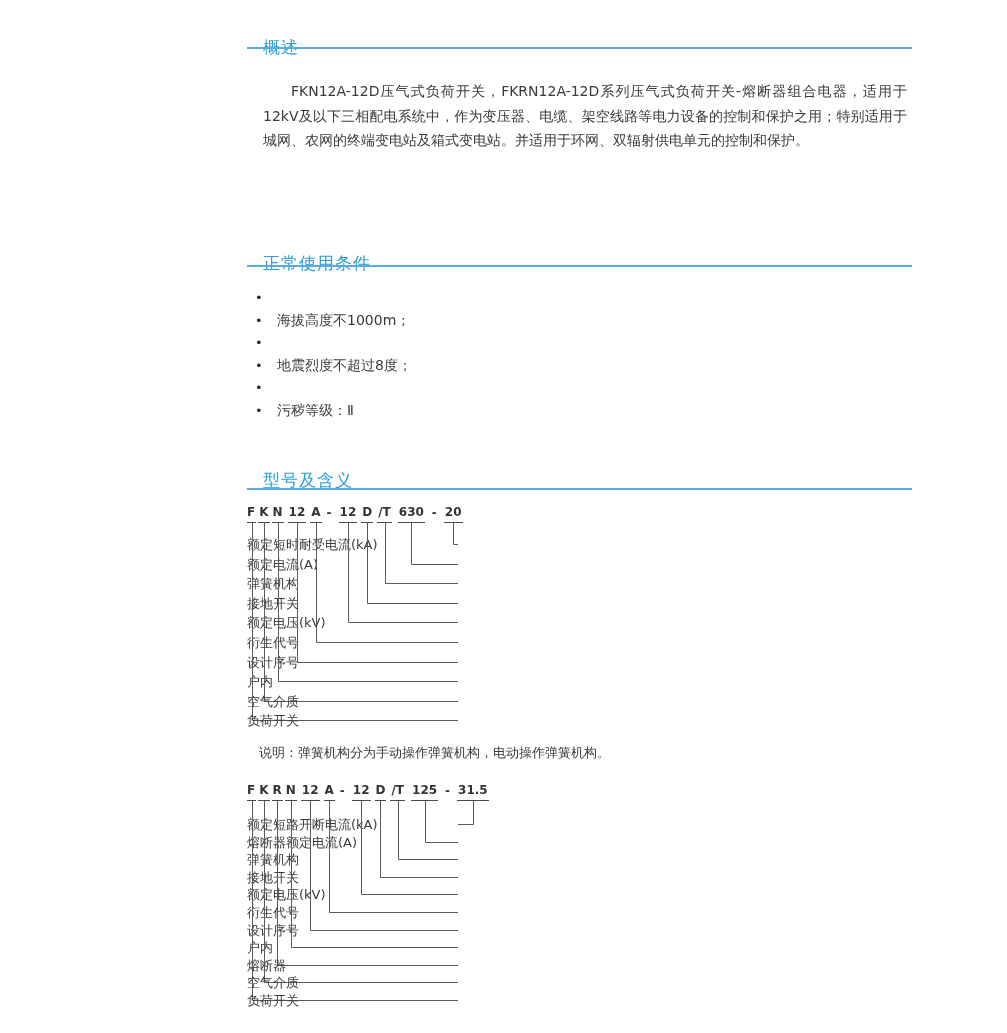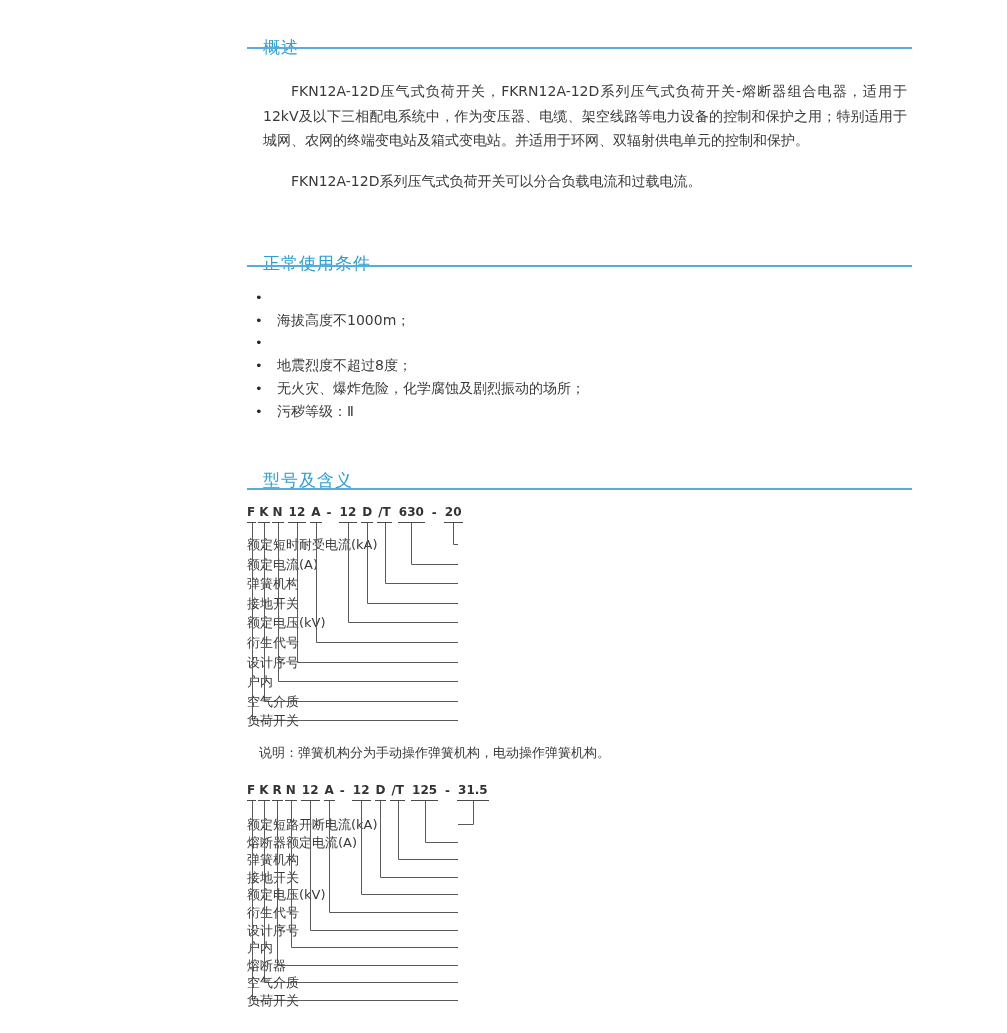--- a/index.html
+++ b/index.html
@@ -57,21 +57,20 @@
 </head>
 <body>
 
 <div class="page">
 
   <h2 class="sec-title" style="top:20px;">概述</h2>
   <div class="sec-rule" style="top:47px;"></div>
 
   <div class="overview-text">
     <p>FKN12A-12D压气式负荷开关，FKRN12A-12D系列压气式负荷开关-熔断器组合电器，适用于12kV及以下三相配电系统中，作为变压器、电缆、架空线路等电力设备的控制和保护之用；特别适用于城网、农网的终端变电站及箱式变电站。并适用于环网、双辐射供电单元的控制和保护。</p>
-    <p>FKN12A-12D系列压气式负荷开关可以分合负载电流和过载电流。</p>
   </div>
 
   <h2 class="sec-title" style="top:236px;">正常使用条件</h2>
   <div class="sec-rule" style="top:265px;"></div>
 
   <ul class="cond-list">
     <li>
       <span class="bullet">•</span>
     </li>
     <li>
@@ -80,21 +79,20 @@
     </li>
     <li>
       <span class="bullet">•</span>
     </li>
     <li>
       <span class="bullet">•</span>
       <span>地震烈度不超过8度；</span>
     </li>
     <li>
       <span class="bullet">•</span>
-      <span>无火灾、爆炸危险，化学腐蚀及剧烈振动的场所；</span>
     </li>
     <li>
       <span class="bullet">•</span>
       <span>污秽等级：Ⅱ</span>
     </li>
   </ul>
 
   <h2 class="sec-title" style="top:453px;">型号及含义</h2>
   <div class="sec-rule" style="top:488px;"></div>
 

